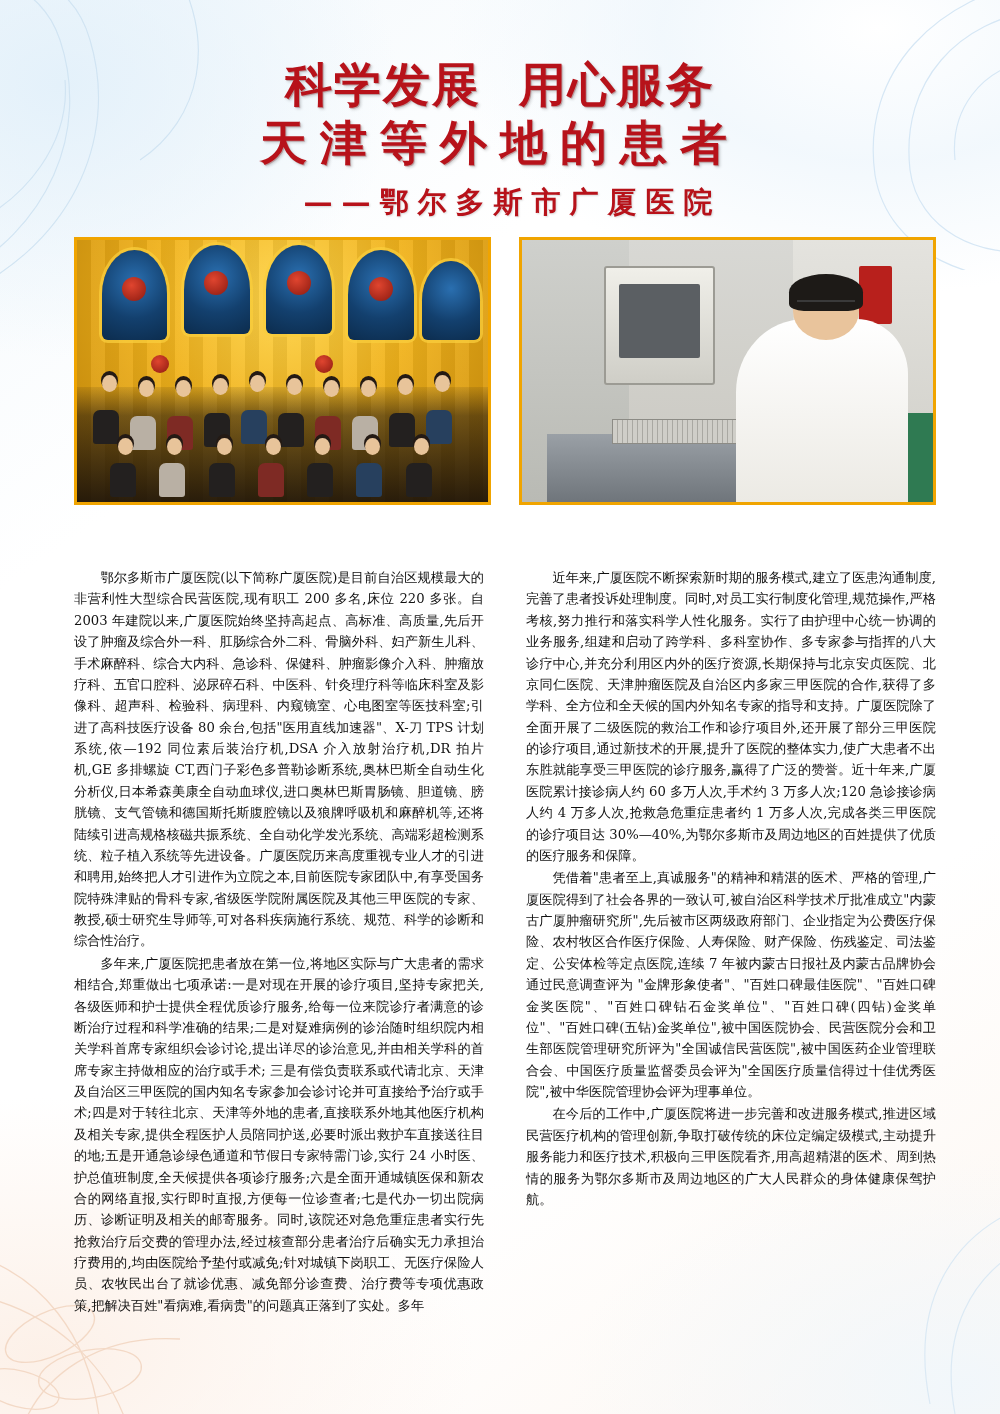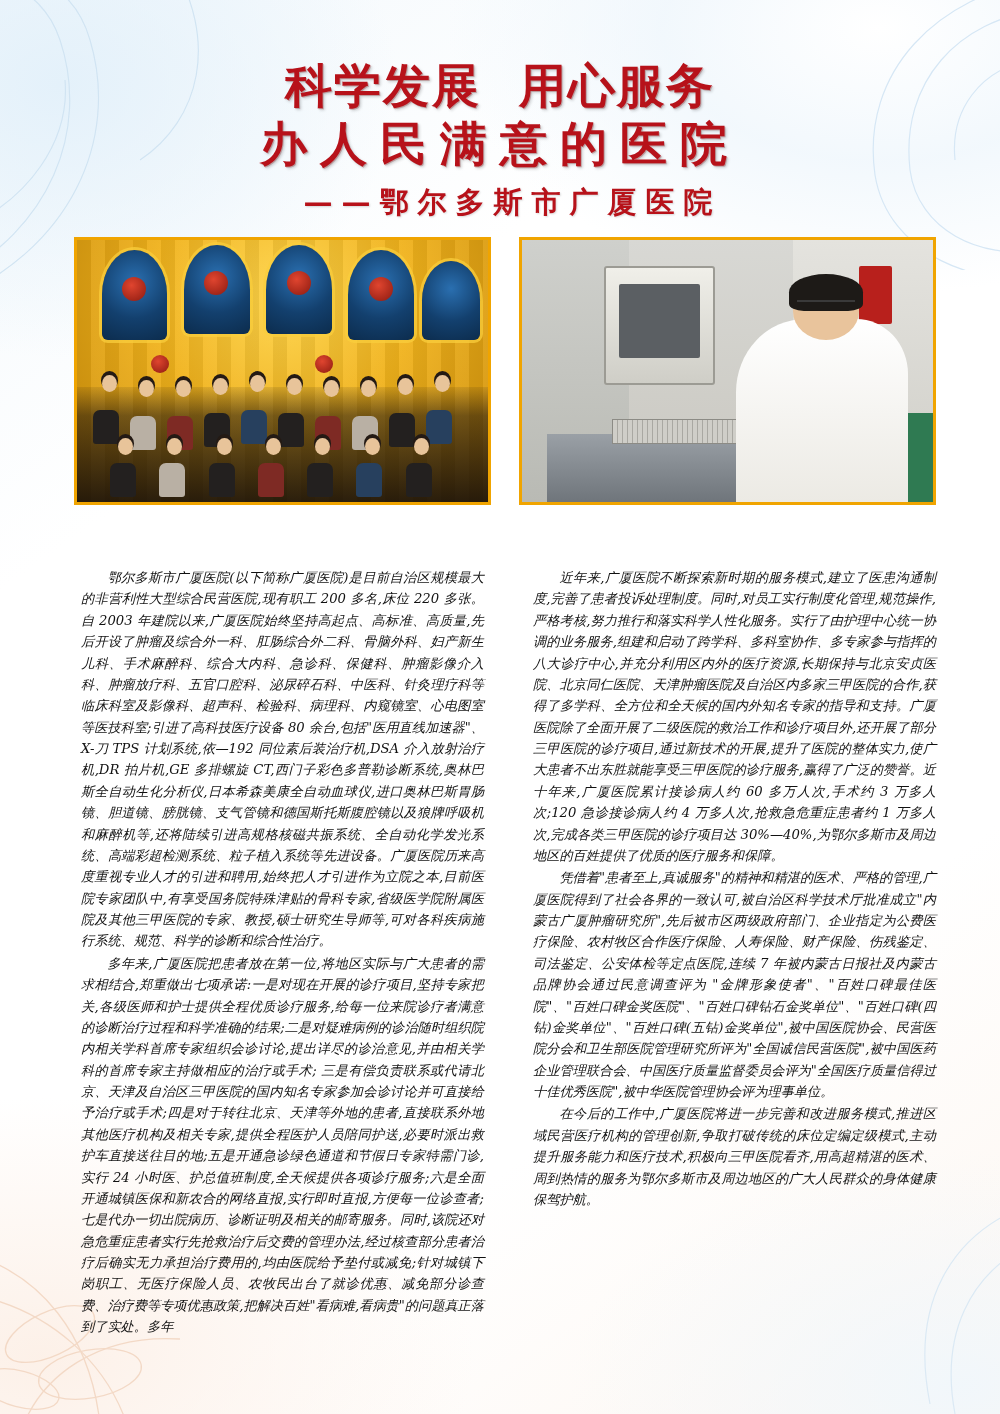--- a/index.html
+++ b/index.html
@@ -38,21 +38,21 @@
 
   
   .headline {
     position: absolute;
     left: 0; right: 0;
     top: 58px;
     text-align: center;
   }
   .headline .line1,
   .headline .line2 {
-    font-family: Liberation Sans, sans-serif;
+    font-family: Liberation Serif, serif;
     font-weight: bold;
     color: #b7121a;
     text-shadow: 1px 1px 0 rgba(120,0,0,0.25), 2px 2px 3px rgba(0,0,0,0.18);
     letter-spacing: 2px;
   }
   .headline .line1 {
     font-size: 47px;
     line-height: 1.18;
   }
   .headline .line1 .gap { display: inline-block; width: 38px; }
@@ -175,23 +175,22 @@
   }
   .col {
     width: 410px;
     font-family: "DejaVu Serif", "Liberation Serif", serif;
     font-size: 13.2px;
     line-height: 1.62;
     color: #111;
     text-align: justify;
   }
   .col p {
-    margin: 0 0 1px 7px;
+    margin: 0 0 1px 0;
     text-indent: 2em;
-    font-style: italic;
   }
   .col p.no-indent { text-indent: 0; }
 </style>
 </head>
 <body>
 
 <div class="page"></div>
 
 <div class="swirl" style="left:-30px; top:-20px;">
   <svg width="400" height="330" viewBox="0 0 400 330">
@@ -232,21 +231,21 @@
     </g>
   </svg>
 </div>
 
 <div class="content">
 
   <div class="headline">
     <div class="line1">
       <span>科学发展</span><span class="gap"></span><span>用心服务</span>
     </div>
-    <div class="line2">办人民满意的医院</div>
+    <div class="line2">天津等外地的患者</div>
     <div class="line3">——鄂尔多斯市广厦医院</div>
   </div>
 
   <div class="photos">
     <div class="photo-frame photo-left">
       <div class="grp">
         <div class="panel" style="left:6%; top:4%; width:16%; height:34%;"></div>
         <div class="panel" style="left:26%; top:2%; width:16%; height:34%;"></div>
         <div class="panel" style="left:46%; top:2%; width:16%; height:34%;"></div>
         <div class="panel" style="left:66%; top:4%; width:16%; height:34%;"></div>

